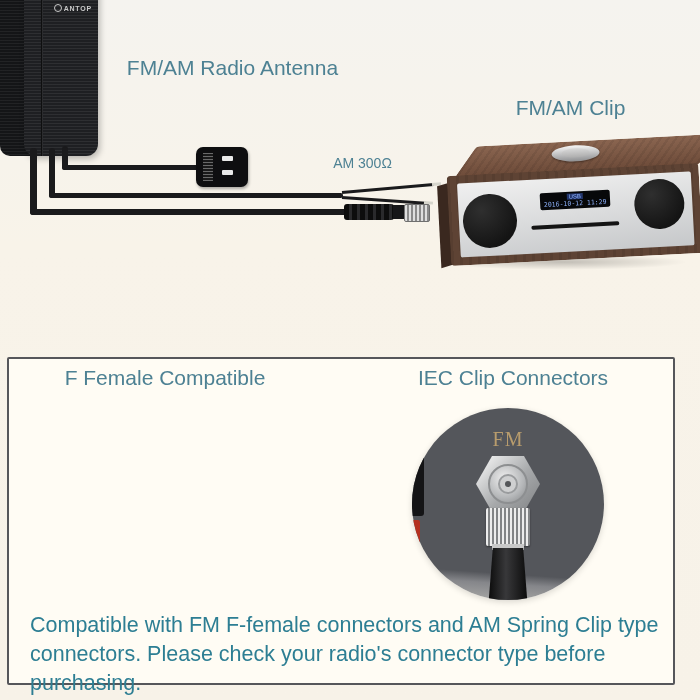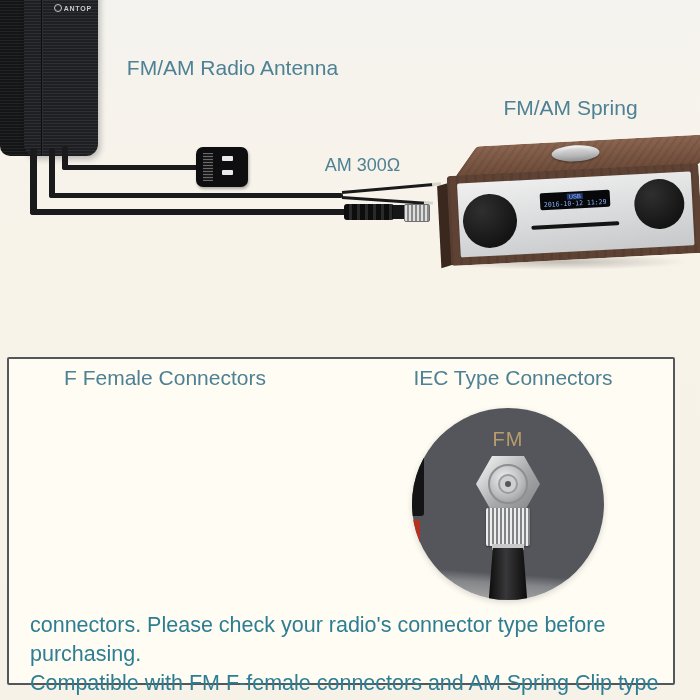--- a/index.html
+++ b/index.html
@@ -34,21 +34,21 @@
   .wire-tip{position:absolute;height:2.5px;background:#d6d5cc;transform-origin:left center;}
 
   .fmc-body{position:absolute;left:344px;top:204px;width:50px;height:16px;border-radius:3px;
             background:repeating-linear-gradient(90deg,#0d0d0d 0 5px,#2a2a2c 5px 8px);}
   .fmc-collar{position:absolute;left:393px;top:205px;width:12px;height:14px;background:#161618;}
   .fmc-tip{position:absolute;left:404px;top:204px;width:24px;height:16px;border:1px solid #6f6f6f;border-radius:2px;
            background:repeating-linear-gradient(90deg,#dedede 0 2px,#8a8a8a 2px 4px);}
 
   
   .lbl{position:absolute;color:#4d8193;font-size:21px;text-align:center;}
-  .lbl-big{font-size:18px;}
+  .lbl-big{font-size:14px;}
 
   
   .radio{position:absolute;left:428px;top:130px;width:272px;height:140px;transform:rotate(-3deg);}
   .r-side{position:absolute;left:10px;top:48px;width:14px;height:82px;background:#3a281f;transform:skewY(-14deg);}
   .r-top{position:absolute;left:28px;top:12px;width:244px;height:30px;border-radius:3px;
          background:linear-gradient(180deg,#8a6550,#6d4b39);
          background-image:repeating-linear-gradient(90deg,rgba(0,0,0,.07) 0 3px,transparent 3px 8px),linear-gradient(180deg,#8a6550,#6d4b39);
          transform:skewX(-38deg);transform-origin:bottom left;}
   .r-front{position:absolute;left:20px;top:40px;width:252px;height:90px;background:#5e4334;border-radius:4px;
          background-image:repeating-linear-gradient(90deg,rgba(0,0,0,.08) 0 3px,transparent 3px 9px);}
@@ -148,21 +148,21 @@
   <div class="wire-thin" style="left:342px;top:191px;width:92px;transform:rotate(-5deg);"></div>
   <div class="wire-thin" style="left:342px;top:196px;width:84px;transform:rotate(4deg);"></div>
   <div class="wire-tip" style="left:432px;top:183px;width:9px;transform:rotate(-5deg);"></div>
   <div class="wire-tip" style="left:424px;top:201px;width:9px;transform:rotate(4deg);"></div>
 
   <div class="fmc-body"></div>
   <div class="fmc-collar"></div>
   <div class="fmc-tip"></div>
 
   <div class="lbl" style="left:105px;top:56px;width:255px;">FM/AM Radio Antenna</div>
-  <div class="lbl" style="left:468px;top:96px;width:205px;">FM/AM Spring</div>
+  <div class="lbl" style="left:468px;top:96px;width:205px;">FM/AM Clip</div>
   <div class="lbl lbl-big" style="left:300px;top:155px;width:125px;">AM 300Ω</div>
 
   <div class="r-shadow"></div>
   <div class="radio">
     <div class="r-side"></div>
     <div class="r-top"></div>
     <div class="r-knob">
       <div class="r-knob-inner"></div>
     </div>
     <div class="r-front"></div>
@@ -172,37 +172,37 @@
     <div class="r-display">
       <div class="r-disp1">USB</div>
       <div class="r-disp2">2016-10-12 11:29</div>
     </div>
     <div class="r-slot"></div>
   </div>
 
 
   <div class="panel"></div>
 
-  <div class="sec-title" style="left:20px;top:366px;width:290px;">F Female Connectors</div>
-  <div class="sec-title" style="left:368px;top:366px;width:290px;">IEC Type Connectors</div>
+  <div class="sec-title" style="left:20px;top:366px;width:290px;">F Female Compatible</div>
+  <div class="sec-title" style="left:368px;top:366px;width:290px;">IEC Clip Connectors</div>
 
 
   <div class="circle circle-right">
-    <div class="port-lbl" style="top:20px;">FM</div>
+    <div class="port-lbl" style="top:20px;font-family:Liberation Serif, serif;">FM</div>
 
     <div class="edge-black"></div>
     <div class="edge-red"></div>
 
     <div class="hexnut"></div>
     <div class="hex-ring"></div>
     <div class="hex-ring2"></div>
     <div class="hex-dot"></div>
     <div class="knurl" style="left:74px;top:100px;width:44px;height:38px;"></div>
     <div class="collar"></div>
     <div class="plug" style="left:76px;top:140px;width:40px;height:62px;clip-path:polygon(12% 0,88% 0,100% 100%,0 100%);"></div>
   </div>
 
   <div class="footer">
+    <div>Compatible with FM F-female connectors and AM Spring Clip type</div>
     <div>connectors. Please check your radio's connector type before purchasing.</div>
-    <div>Compatible with FM F-female connectors and AM Spring Clip type</div>
   </div>
 
 </div>
 
 </body></html>

